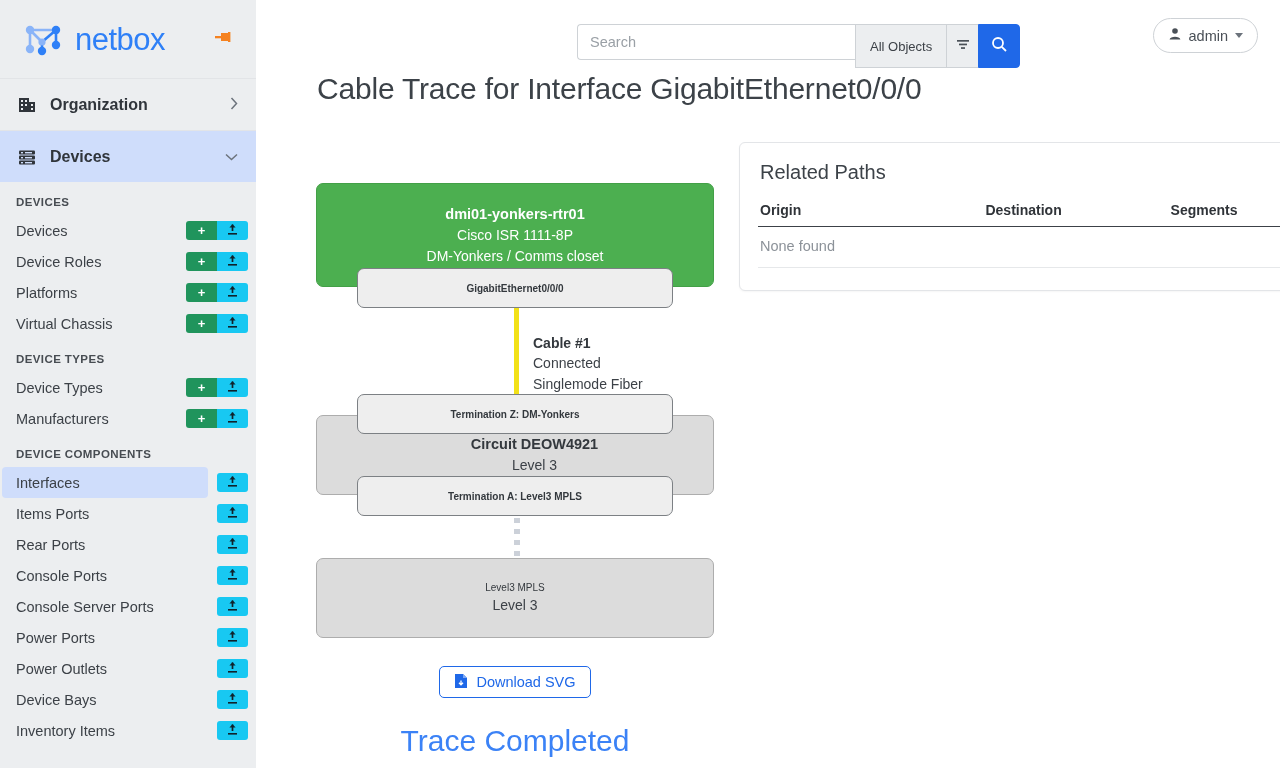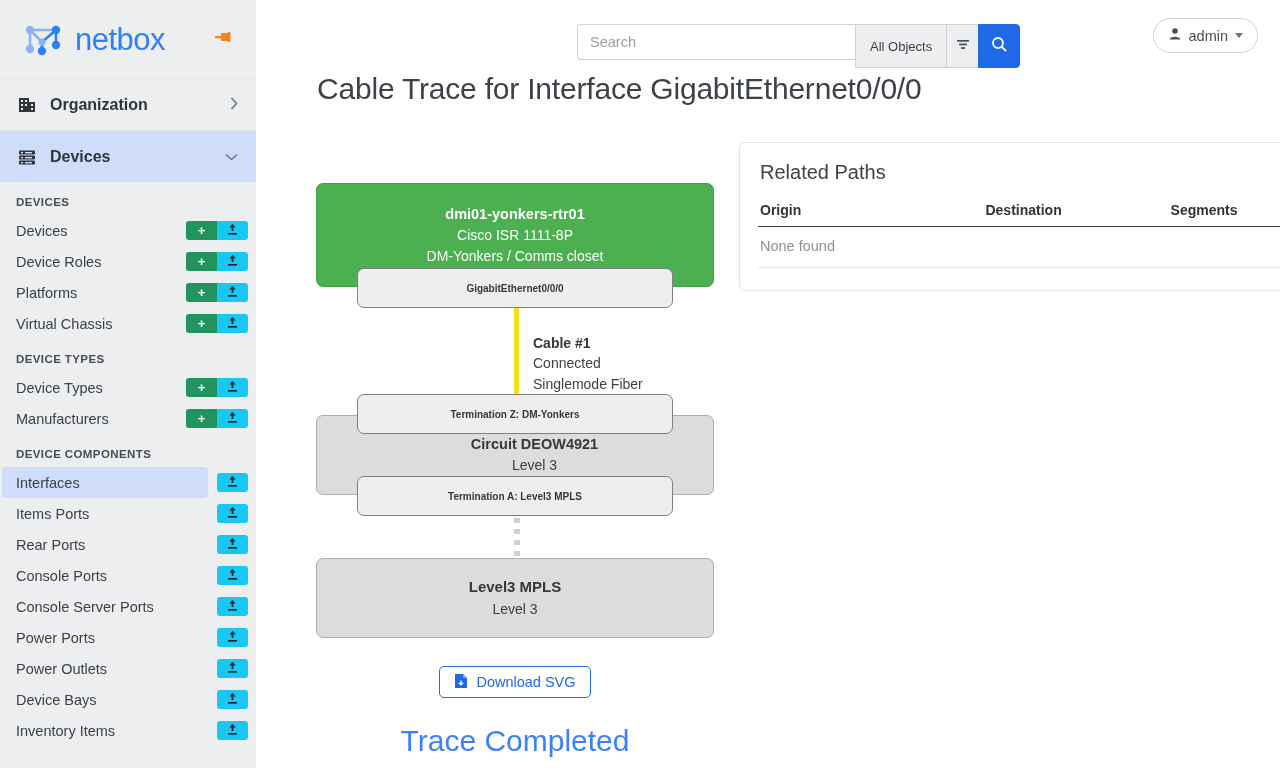--- a/index.html
+++ b/index.html
@@ -172,21 +172,21 @@
   .dash-seg { position: relative; height: 42px; }
   .dash-line {
     position: absolute; left: 198px; top: 2px; width: 6px; height: 38px;
     background-image: linear-gradient(#ccd1d9 5px, transparent 5px);
     background-size: 6px 11px; background-repeat: repeat-y;
   }
   .node-provider {
     width: 398px; height: 80px;
     background: #dcdcdc; border: 1px solid #adadad; color: #33383d;
   }
-  .node-provider .n1 { font-size: 15px; font-weight: bold; line-height: 1.5; }
+  .node-provider .n1 { font-size: 10px; font-weight: normal; line-height: 1.5; }
   .node-provider .n2 { font-size: 14px; color: #3c4147; line-height: 1.5; }
 
   .dl-wrap { display: flex; justify-content: center; margin-top: 28px; }
   .dl-btn {
     display: flex; align-items: center; gap: 8px;
     height: 32px; padding: 0 14px;
     border: 1px solid #1f68e8; border-radius: 5px;
     background: #fff; color: #1f68e8; font-size: 14.5px; cursor: pointer;
     font-family: "Liberation Sans", sans-serif;
   }

